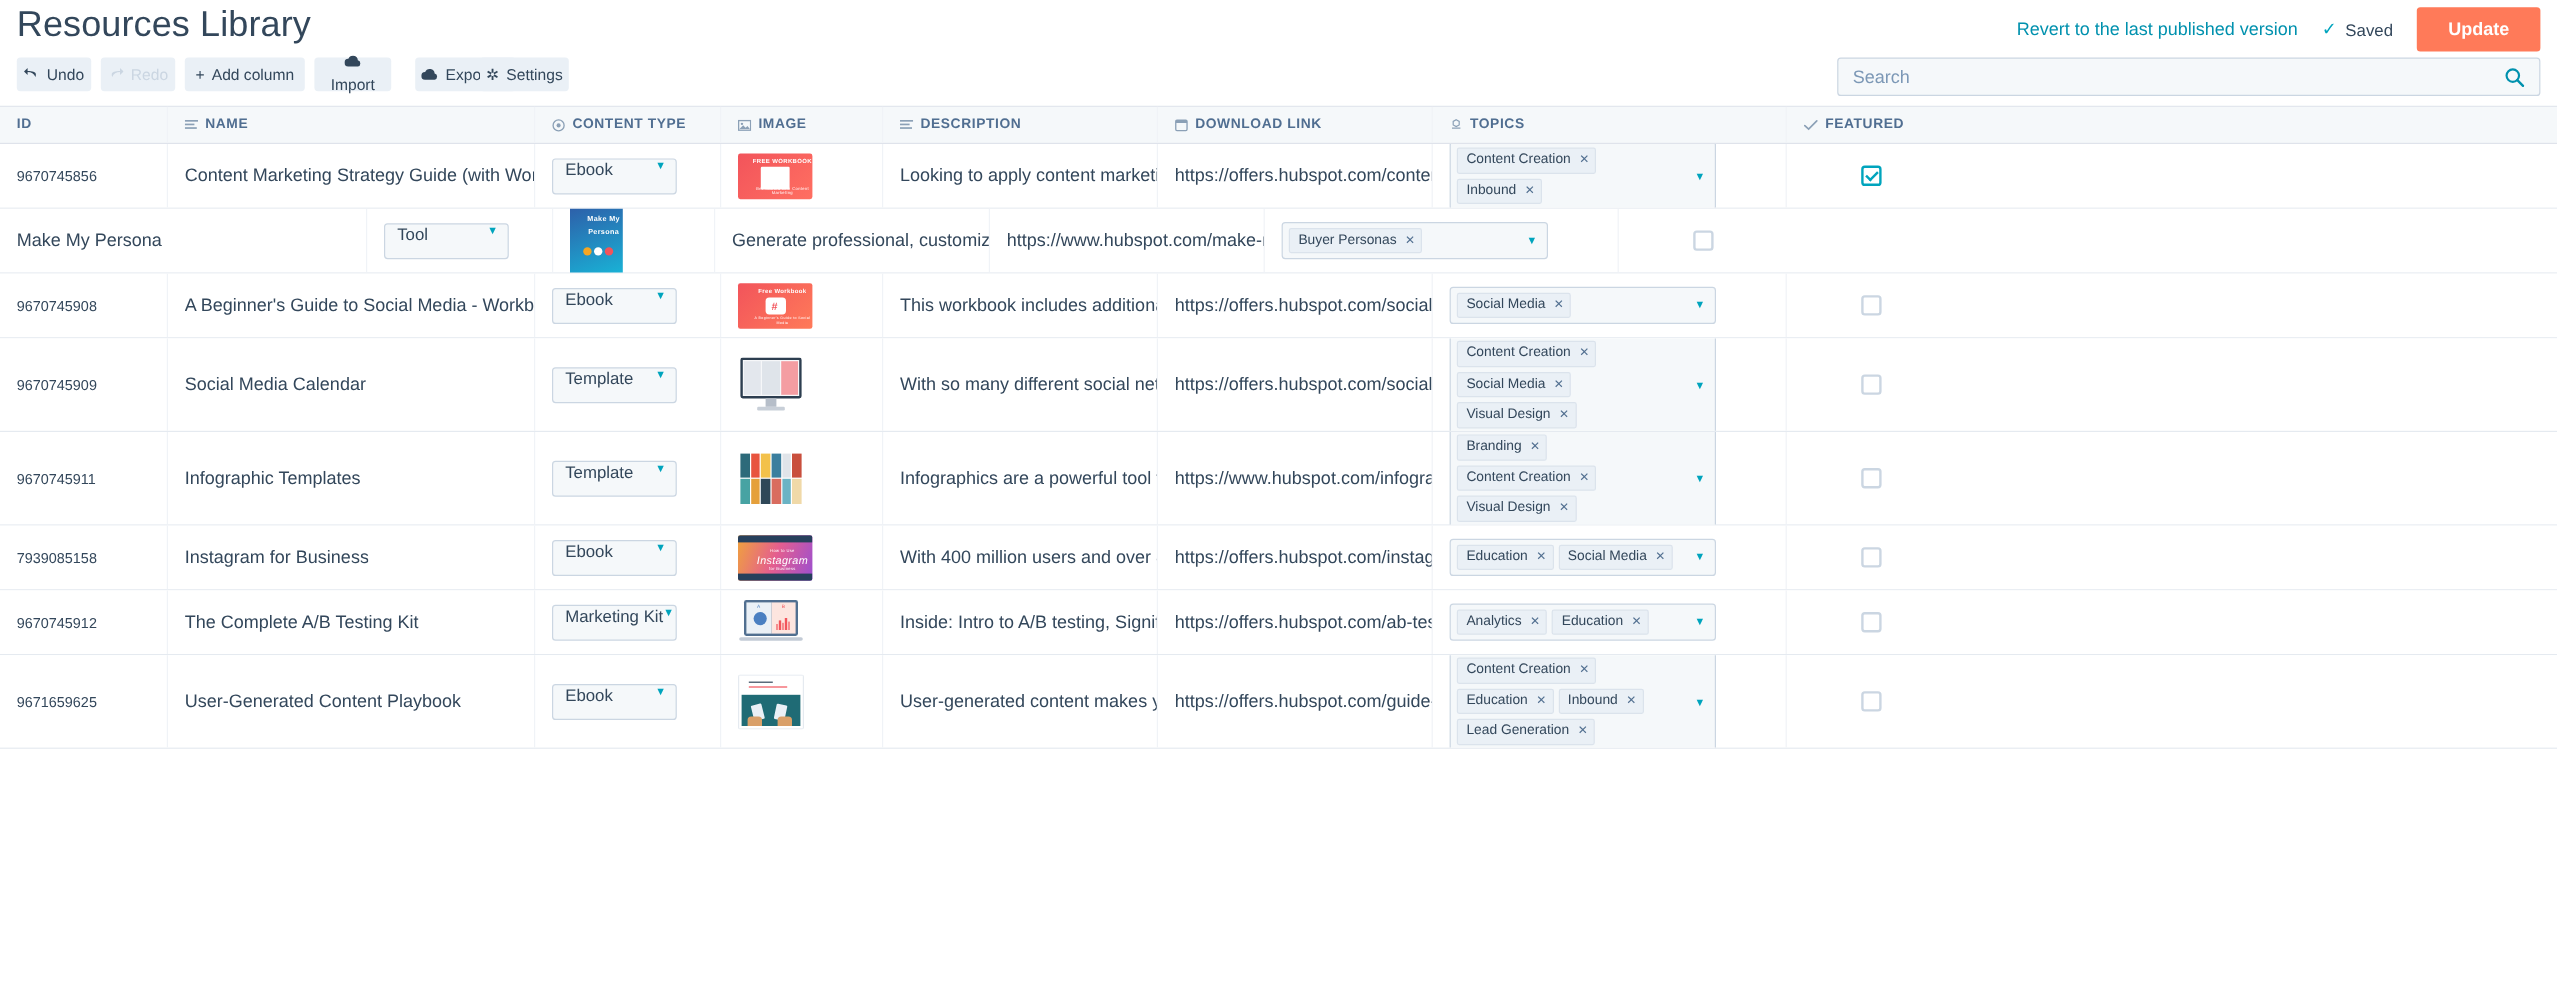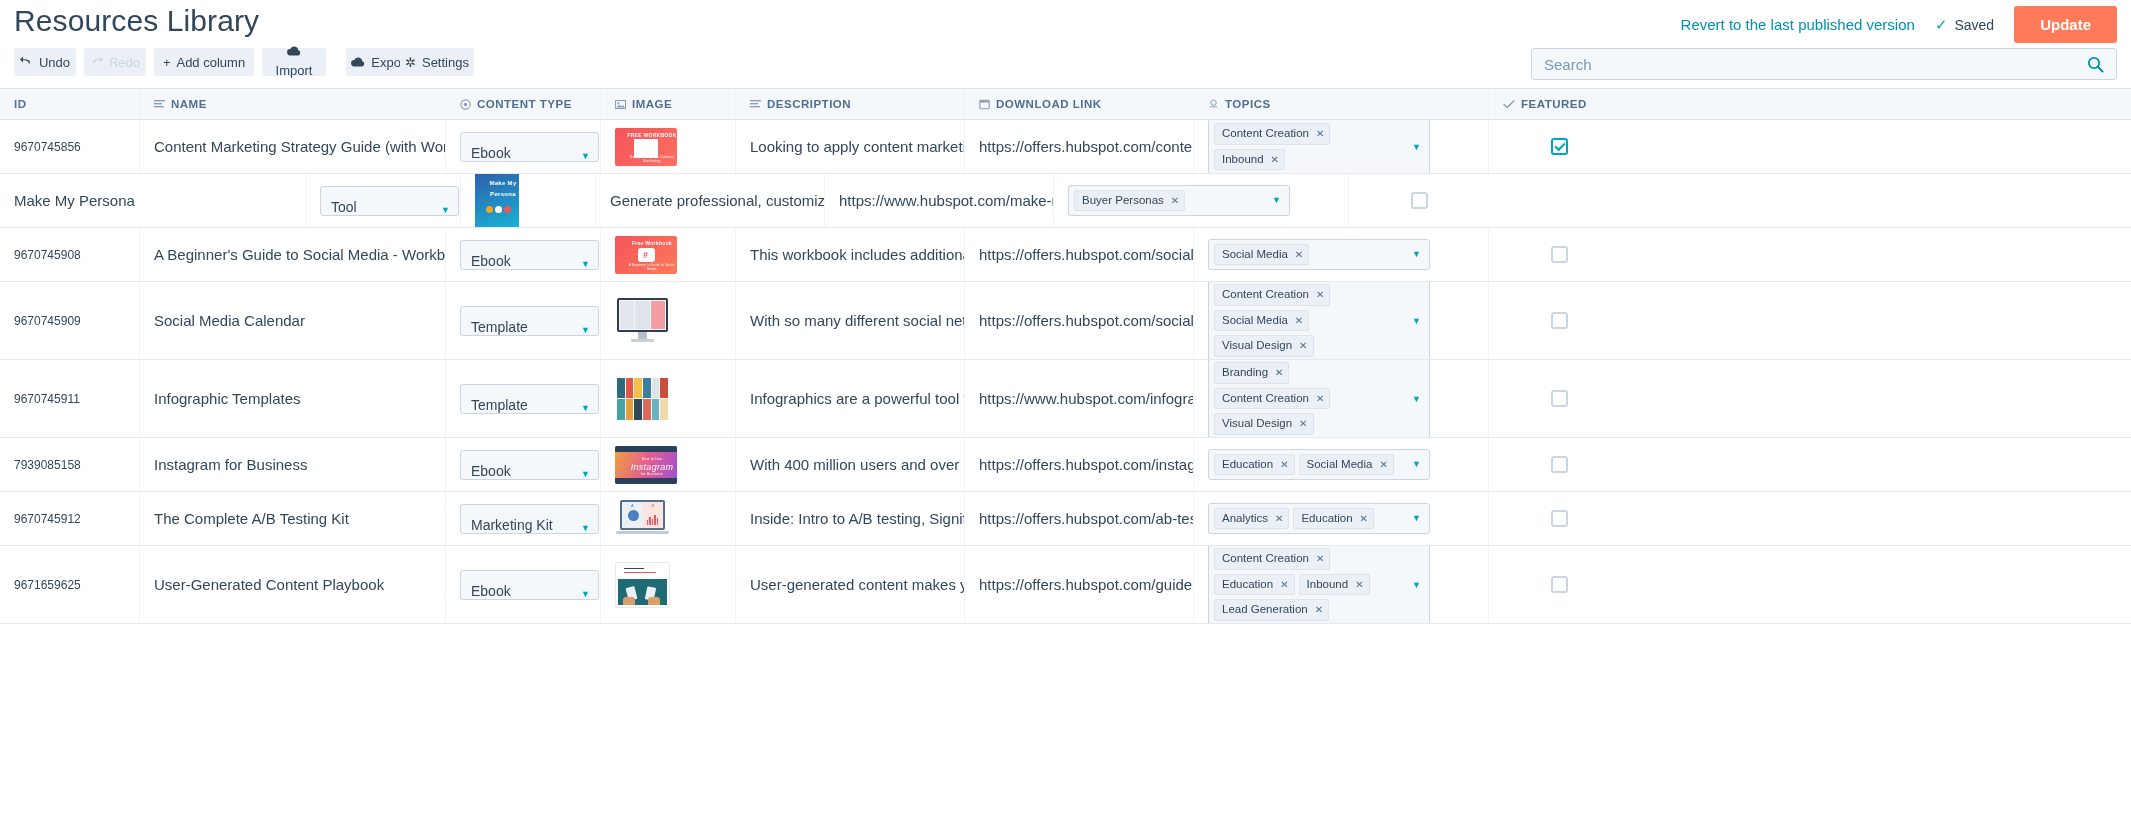--- a/index.html
+++ b/index.html
@@ -107,23 +107,23 @@
   .c-feat  { width: 300px; border-right: none; }
 
   .txt-id   { font-size: 12px; color:#33475b; white-space:nowrap; }
   .txt-name { font-size: 15px; color:#33475b; white-space:nowrap;
               overflow:hidden; text-overflow: clip; }
   .txt-desc { font-size: 15px; color:#33475b; white-space:nowrap; overflow:hidden; }
   .txt-link { font-size: 15px; color:#33475b; white-space:nowrap; overflow:hidden; }
 
   
   .sel {
-    width: 139px; height: 30px;
+    width: 104px; height: 30px;
     background: #f5f8fa; border: 1px solid #cbd6e2; border-radius: 3px;
-    display: flex; align-items: flex-end; justify-content: space-between;
+    display: flex; align-items: flex-start; justify-content: space-between;
     padding: 0 8px 0 10px; font-size: 14px; color:#33475b; cursor: pointer;
     white-space: nowrap;
   }
   .sel .dn { color:#00a4bd; font-size: 9px; }
 
   
   .tagbox {
     width: 222px; min-height: 30px;
     background: #f5f8fa; border: 1px solid #cbd6e2; border-radius: 3px;
     position: relative; padding: 4px 26px 4px 5px;

